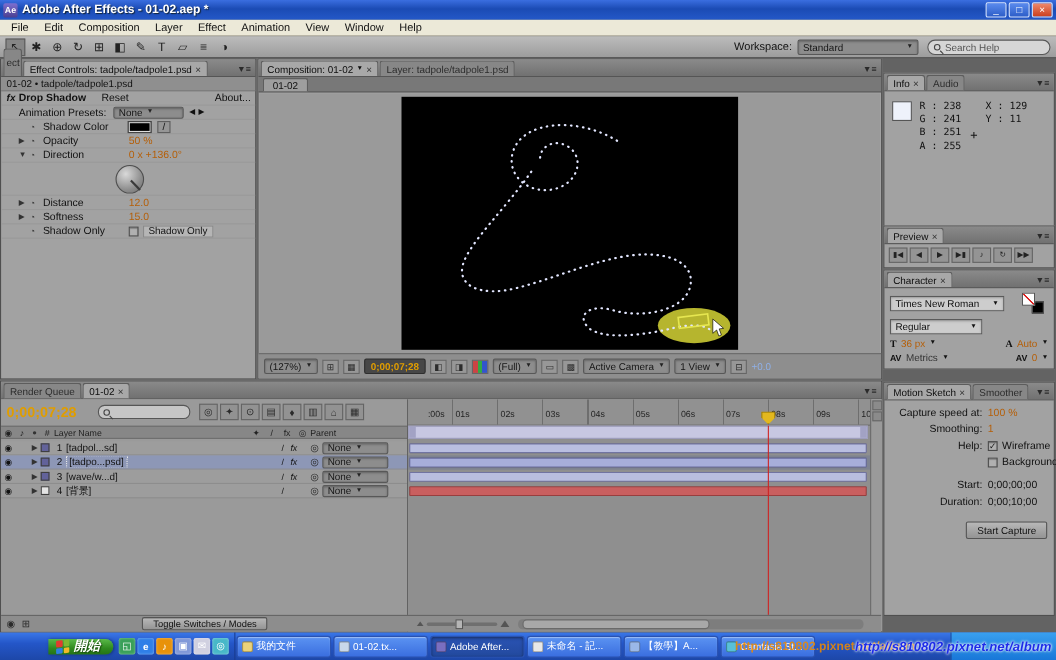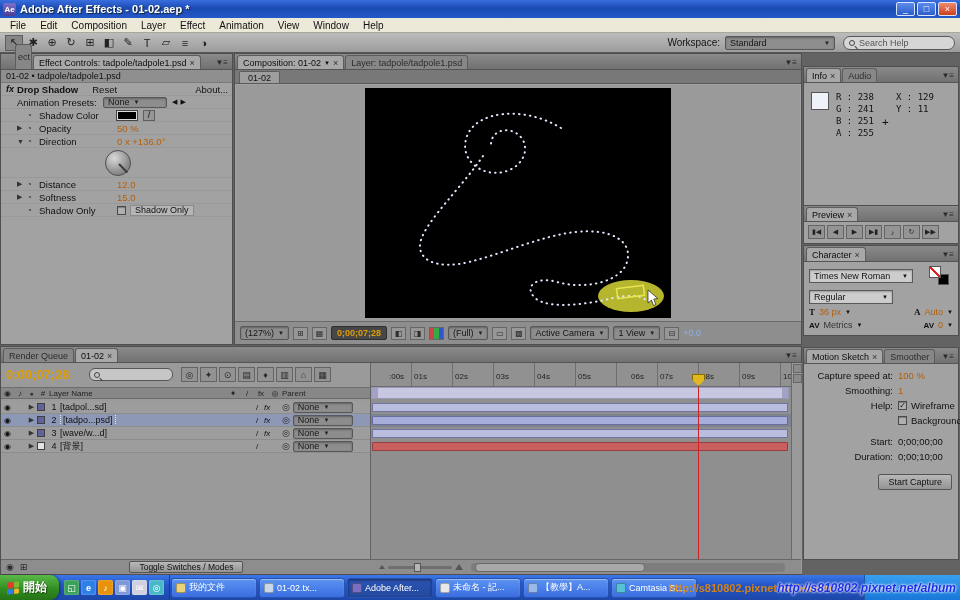--- a/index.html
+++ b/index.html
@@ -27,21 +27,21 @@
   .dd .a{font-size:6px;color:#222;}
   .searchbox{width:112px;height:14px;background:#d6d6d6;border:1px solid #585858;border-radius:7px;display:inline-flex;align-items:center;padding:0 5px;color:#555;margin-left:8px;font-size:9px;}
   .mag{width:6px;height:6px;border:1.4px solid #444;border-radius:50%;position:relative;margin-right:4px;flex:none;}
   .mag::after{content:"";position:absolute;width:4px;height:1.4px;background:#444;transform:rotate(45deg);left:4px;top:6px;}
 
   
   .panel{position:absolute;background:#a2a2a2;border:1px solid #4f4f4f;}
   .tabbar{height:16px;background:linear-gradient(#8a8a8a,#717171);display:flex;align-items:flex-end;padding-left:2px;border-bottom:1px solid #555;}
   .tab{height:14px;padding:0 5px;background:#878787;color:#2c2c2c;border:1px solid #5d5d5d;border-bottom:none;border-radius:3px 3px 0 0;margin-right:1px;font-size:9px;display:inline-flex;align-items:center;gap:3px;white-space:nowrap;}
   .tab.active{background:#a8a8a8;color:#0d0d0d;}
-  .tab.partial{max-width:17px;overflow:hidden;padding:12px 2px;margin-left:12px;}
+  .tab.partial{max-width:17px;overflow:hidden;padding:12px 2px;}
   .tabx{font-size:9px;color:#333;}
   .pmenu{margin-left:auto;padding:0 4px 2px 4px;font-size:8px;color:#2a2a2a;}
 
   
   .ec-bread{height:13px;background:#8f8f8f;border-bottom:1px solid #7a7a7a;display:flex;align-items:center;padding:0 5px;font-size:9px;}
   .ec-row{height:13px;display:flex;align-items:center;padding:0 4px 0 5px;font-size:9.5px;border-bottom:1px solid #999;}
   .ec-ind{padding-left:16px;}
   .exp{width:10px;font-size:7px;color:#333;flex:none;}
   .watch{width:12px;font-size:8px;color:#333;flex:none;}
   .ec-label{width:78px;flex:none;}
@@ -118,21 +118,21 @@
   .zoomwrap{position:absolute;left:378px;display:flex;align-items:center;gap:3px;}
   .tri{width:0;height:0;border-left:4px solid transparent;border-right:4px solid transparent;border-bottom:6px solid #555;}
   .tri.small{border-bottom-width:4px;border-left-width:3px;border-right-width:3px;}
   .ztrack{width:64px;height:3px;background:#6f6f6f;border-radius:2px;position:relative;}
   .zhandle{position:absolute;left:26px;top:-3px;width:7px;height:9px;background:#b5b5b5;border:1px solid #555;}
   .hscroll{position:absolute;left:470px;right:16px;height:9px;background:#7d7d7d;border-radius:4px;}
   .hthumb{position:absolute;left:4px;width:170px;height:9px;background:#a8a8a8;border-radius:4px;border:1px solid #6a6a6a;}
 
   
   .taskbar{position:absolute;left:0;top:575px;width:960px;height:25px;background:linear-gradient(#3a77e8,#2456c8 40%,#1d47a8);display:flex;align-items:center;}
-  .startbtn{height:25px;padding:0 12px 0 7px;background:linear-gradient(#59b948,#2f8a1f 60%,#257316);border-radius:0 9px 9px 0;color:#fff;font-weight:bold;font-size:12px;display:flex;align-items:center;gap:4px;box-shadow:1px 0 3px rgba(0,0,0,.4);text-shadow:1px 1px 1px #1a4a10;}
+  .startbtn{height:14px;padding:0 12px 0 7px;background:linear-gradient(#59b948,#2f8a1f 60%,#257316);border-radius:0 9px 9px 0;color:#fff;font-weight:bold;font-style:italic;font-size:12px;display:flex;align-items:center;gap:4px;box-shadow:1px 0 3px rgba(0,0,0,.4);text-shadow:1px 1px 1px #1a4a10;margin-left:44px;}
   .winflag{width:12px;height:12px;display:grid;grid-template-columns:1fr 1fr;grid-template-rows:1fr 1fr;gap:1px;transform:skewY(-6deg);}
   .winflag span{border-radius:1px;}
   .ql{display:flex;align-items:center;gap:2px;padding:0 5px;border-right:1px solid #1a3c90;height:25px;}
   .qlic{width:15px;height:15px;border-radius:2px;color:#fff;font-size:9px;display:inline-flex;align-items:center;justify-content:center;font-weight:bold;box-shadow:inset 0 0 2px rgba(255,255,255,.5);}
   .task{width:86px;height:20px;margin:0 1px;border-radius:3px;background:linear-gradient(#5b93f2,#3a6edf);border:1px solid #2a52b0;color:#fff;font-size:9px;display:flex;align-items:center;gap:3px;padding:0 4px;overflow:hidden;white-space:nowrap;box-shadow:inset 0 1px 1px rgba(255,255,255,.4);}
   .task.active{background:linear-gradient(#2a53b4,#234a9e);box-shadow:inset 0 1px 3px rgba(0,0,0,.5);}
   .task .tic{width:10px;height:10px;border-radius:2px;flex:none;border:1px solid rgba(0,0,0,.3);}
   .tray{position:absolute;right:0;top:0;width:96px;height:25px;background:linear-gradient(#39a0f0,#1877d8);border-left:1px solid #1a5aa8;}
   .wm{position:absolute;right:4px;bottom:5px;font-size:12px;font-weight:bold;font-style:italic;color:#1d2ce8;text-shadow:0 0 2px #fff,0 0 3px #fff;z-index:3;white-space:nowrap;}
   .wm2{position:absolute;right:128px;bottom:6px;font-size:11px;font-weight:bold;color:#ef8a00;z-index:2;opacity:.85;white-space:nowrap;}
@@ -553,21 +553,21 @@
     </div>
 
     <div class="tl-graph">
       <div class="ruler">
         <span class="rl" style="left:2px;margin-left:16px;">:00s</span>
         <span class="rl" style="left:43px;">01s</span>
         <span class="rl" style="left:84px;">02s</span>
         <span class="rl" style="left:125px;">03s</span>
         <span class="rl" style="left:166px;">04s</span>
         <span class="rl" style="left:207px;">05s</span>
-        <span class="rl" style="left:260px;">06s</span>
+        <span class="rl" style="left:248px;">06s</span>
         <span class="rl" style="left:289px;">07s</span>
         <span class="rl" style="left:330px;">08s</span>
         <span class="rl" style="left:371px;">09s</span>
         <span class="rl" style="left:412px;">10s</span>
       </div>
       <div class="workarea"></div>
       <div class="rowhl"></div>
       <div class="bar" style="top: 40px; background: rgb(185, 190, 223);"></div>
       <div class="bar" style="top: 53px; background: rgb(167, 174, 218);"></div>
       <div class="bar" style="top: 66px; background: rgb(185, 190, 223);"></div>

